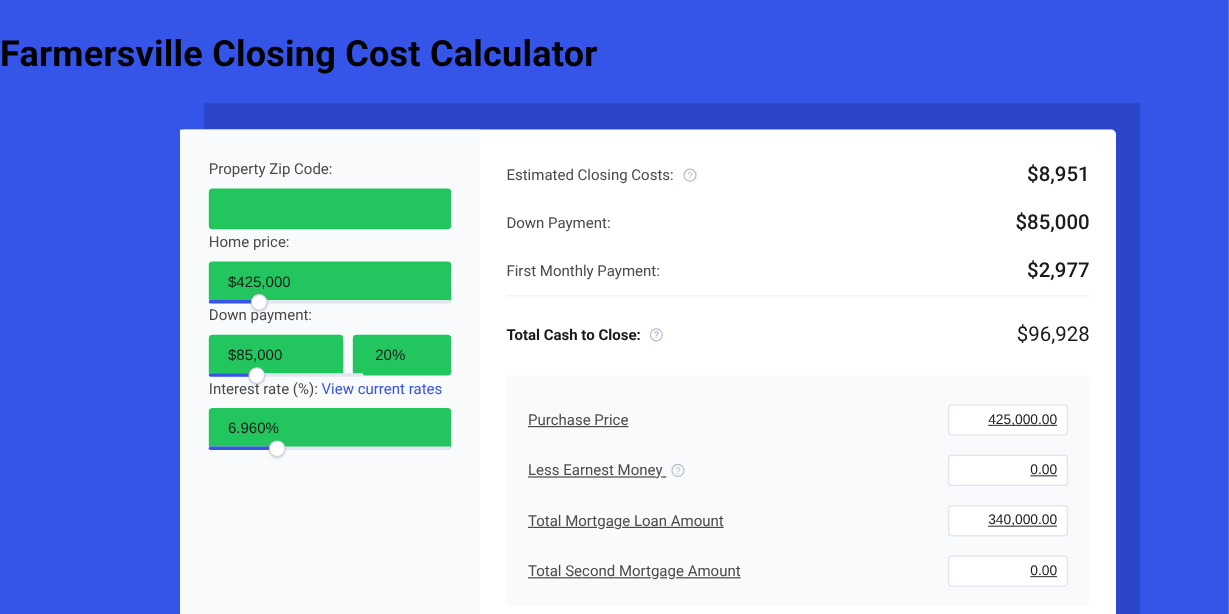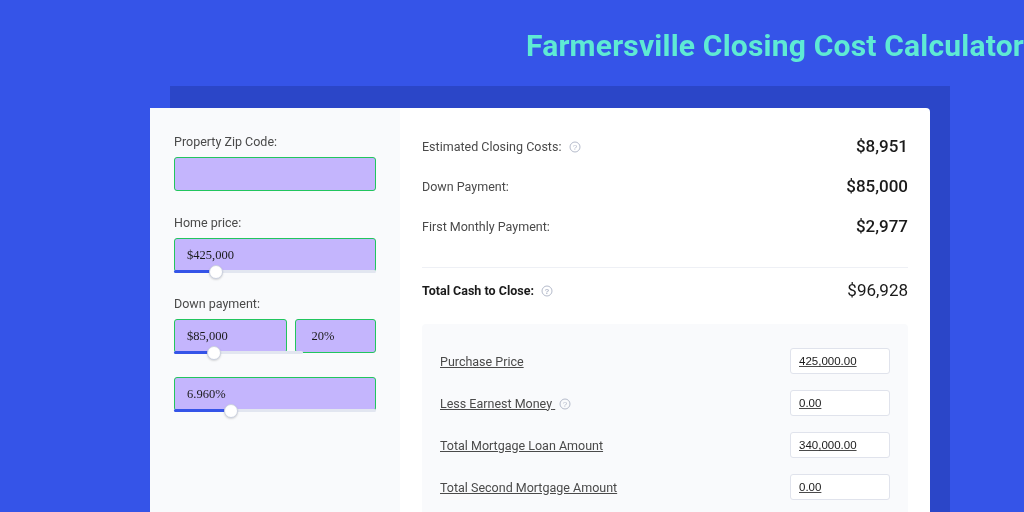--- a/index.html
+++ b/index.html
@@ -3,22 +3,22 @@
 <meta charset="utf-8">
 <style>
   * { box-sizing: border-box; margin: 0; padding: 0; }
   html, body { width: 1024px; height: 512px; overflow: hidden; }
   body {
     font-family: -apple-system, BlinkMacSystemFont, "Segoe UI", Roboto, Arial, sans-serif;
     background: #3554E8;
     color: #1a1a1a;
   }
   .page-title {
-    text-align: right;
-    color: #5eead4;
+    text-align: left;
+    color: #000000;
     font-size: 30px;
     font-weight: 700;
     padding-top: 28px;
     padding-bottom: 22px;
     letter-spacing: 0.2px;
   }
   .panel-shadow {
     position: absolute;
     top: 86px;
     left: 170px;
@@ -40,38 +40,37 @@
     width: 250px;
     background: #F9FAFC;
     padding: 26px 24px 0 24px;
     font-size: 12.5px;
     color: #4a4a4a;
   }
   .right-col {
     flex: 1;
     padding: 18px 22px 0 22px;
   }
-  .form-group { margin-bottom: 24px; }
+  .form-group { margin-bottom: 4px; }
   .form-label {
     font-size: 12.5px;
     color: #4a4a4a;
     margin-bottom: 8px;
     display: block;
   }
   .link { color: #3554E8; text-decoration: none; }
   .text-input {
     width: 100%;
     height: 34px;
-    border: 1px solid #22c55e;
+    border: 4px solid #22c55e;
     border-radius: 3px;
-    background: #c4b5fd;
+    background: #22c55e;
     padding: 0 12px;
     font-size: 12.5px;
     color: #1a1a1a;
-    font-family: Liberation Serif, serif;
   }
   .text-input.small { padding: 0 15px; }
   .input-row { display: flex; gap: 8px; }
   .input-row .text-input:first-child { flex: 1.8; }
   .input-row .text-input:last-child { flex: 1; }
   .input-with-slider { position: relative; }
   .slider-track {
     position: absolute;
     left: 0; right: 0; bottom: -1px;
     height: 3px;
@@ -106,22 +105,22 @@
     text-align: center;
   }
   .summary-row + .summary-row { }
   .summary-row .val {
     color: #1a1a1a;
     font-weight: 500;
     font-size: 17px;
   }
   .summary-row.total {
     border-top: 1px solid #EEF0F5;
-    margin-top: 21px;
-    padding-top: 12px;
+    margin-top: 0;
+    padding-top: 22px;
     font-weight: 700;
     color: #1a1a1a;
   }
   .summary-row.total .val { font-weight: 400; }
   .help-icon {
     display: inline-block;
     vertical-align: middle;
     margin-left: 4px;
   }
   .help-icon svg { display:block; }
@@ -140,21 +139,21 @@
     color: #4a4a4a;
     padding: 8px 0;
     text-decoration: underline;
   }
   .ws-input {
     width: 100px;
     height: 26px;
     border: 1px solid #E0E3EC;
     border-radius: 3px;
     background: #fff;
-    text-align: left;
+    text-align: right;
     padding: 0 8px;
     font-size: 11.5px;
     color: #1a1a1a;
   }
 </style>
 </head>
 <body>
 
 <h1 class="page-title">Farmersville Closing Cost Calculator</h1>
 
@@ -188,20 +187,24 @@
           <input class="text-input small" value="20%" style="">
         </div>
         <div class="slider-track" style="right:auto; width:64%;">
           <div class="slider-fill" style="width:31%"></div>
           <div class="slider-thumb" style="left:31%"></div>
         </div>
       </div>
     </div>
 
     <div class="form-group">
+      <label class="form-label">
+        <span>Interest rate (%): </span>
+        <a href="#" class="link">View current rates</a>
+      </label>
       <div class="input-with-slider">
         <input class="text-input" value="6.960%" style="">
         <div class="slider-track">
           <div class="slider-fill" style="width:28%"></div>
           <div class="slider-thumb" style="left:28%"></div>
         </div>
       </div>
     </div>
 
   </div>

